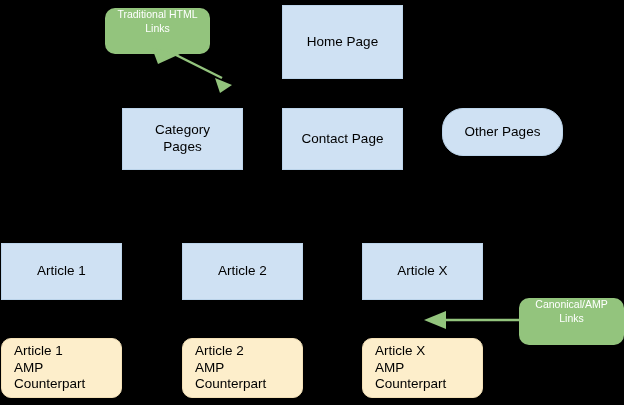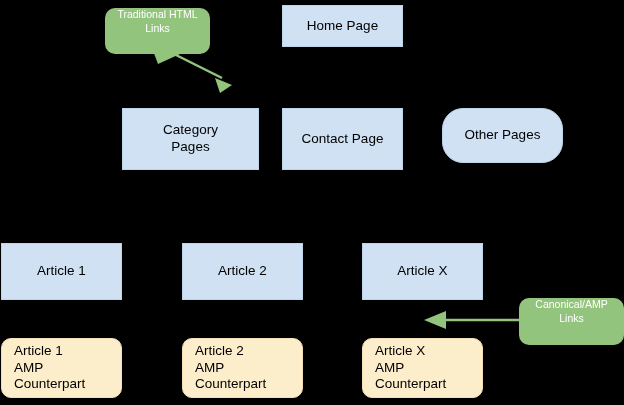--- a/index.html
+++ b/index.html
@@ -60,34 +60,34 @@
     width: 624px;
     height: 405px;
     pointer-events: none;
   }
 </style>
 </head>
 <body>
 
 <div id="canvas">
 
-  <div class="node node-blue" style="left:282px; top:5px; width:121px; height:42px;justify-content:center;">
+  <div class="node node-blue" style="left:282px; top:5px; width:121px; height:74px;justify-content:center;">
     <span>Home Page</span>
   </div>
 
-  <div class="node node-blue" style="left:122px; top:108px; width:137px; height:62px;">
+  <div class="node node-blue" style="left:122px; top:108px; width:121px; height:62px;">
     <span>Category
 Pages</span>
   </div>
 
   <div class="node node-blue" style="left:282px; top:108px; width:121px; height:62px;">
     <span>Contact Page</span>
   </div>
 
-  <div class="node node-blue" style="left:442px; top:108px; width:121px; height:55px;border-radius:21px;">
+  <div class="node node-blue" style="left:442px; top:108px; width:121px; height:48px;border-radius:21px;">
     <span>Other Pages</span>
   </div>
 
   <div class="node node-blue" style="left:1px; top:243px; width:121px; height:57px;">
     <span>Article 1</span>
   </div>
 
   <div class="node node-blue" style="left:182px; top:243px; width:121px; height:57px;">
     <span>Article 2</span>
   </div>

